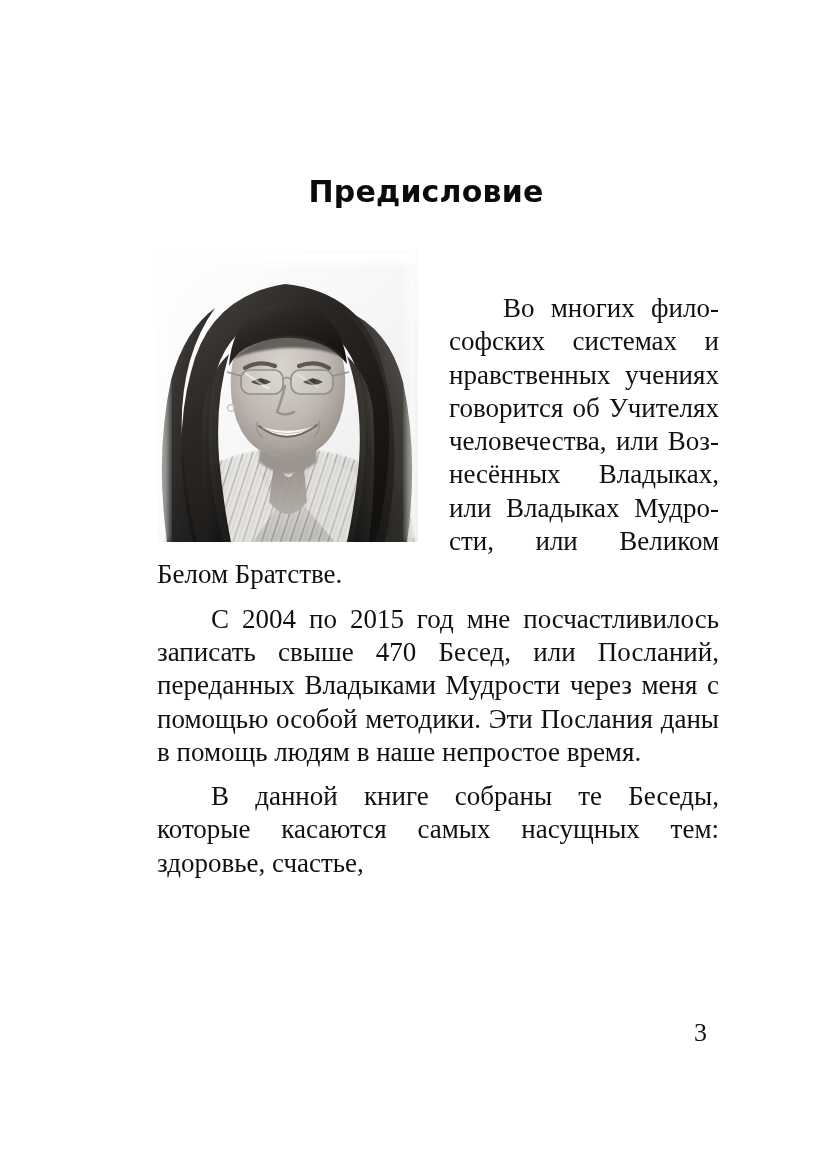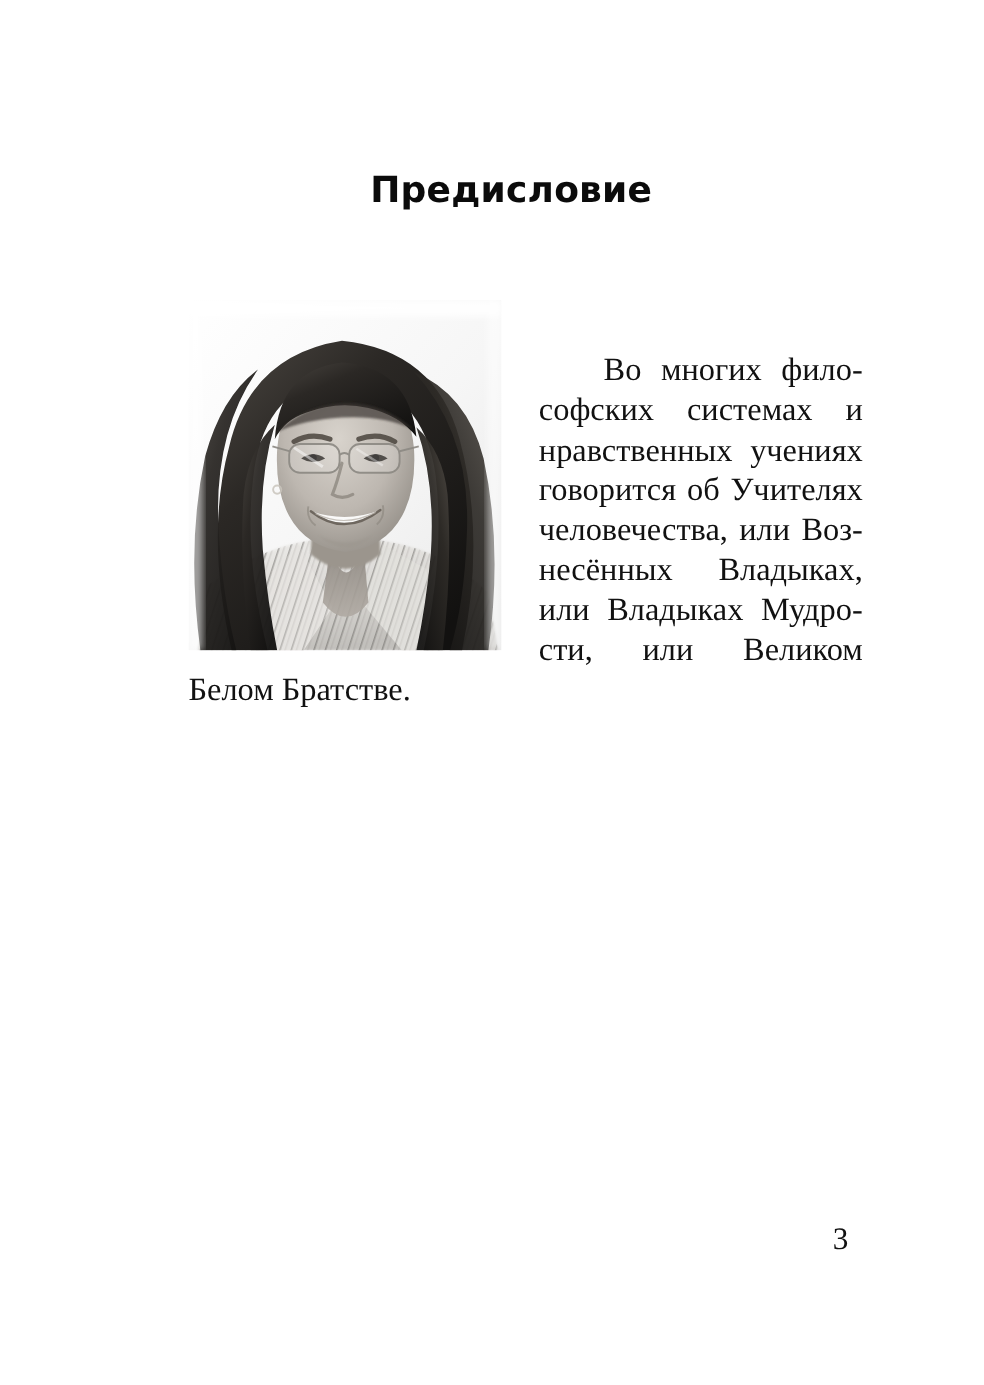--- a/index.html
+++ b/index.html
@@ -30,21 +30,21 @@
     left: 145px;
     top: 0;
     width: 562px;
     height: 1154px;
   }
 
   
   .page-title {
     position: absolute;
     left: 0;
-    top: 142px;
+    top: 175px;
     width: 562px;
     text-align: center;
     font-family: "DejaVu Sans", "Liberation Sans", sans-serif;
     font-weight: bold;
     font-size: 30px;
     line-height: 34px;
     letter-spacing: 0.2px;
     color: #0b0b0b;
   }
 
@@ -219,18 +219,20 @@
 
               <rect x="0" y="0" width="261" height="14" fill="#ffffff" filter="url(#softer)" opacity="0.85"></rect>
               <rect x="0" y="0" width="12" height="292" fill="#ffffff" filter="url(#softer)" opacity="0.55"></rect>
               <rect x="249" y="0" width="12" height="292" fill="#ffffff" filter="url(#softer)" opacity="0.5"></rect>
             </g>
           </svg>
         </div>
       </div>
 
       <p>Во многих фило­софских системах и нравственных учениях говорится об Учителях человечества, или Воз­несённых Владыках, или Владыках Мудро­сти, или Великом Белом Братстве.</p>
+      <p>С 2004 по 2015 год мне посчастливилось за­писать свыше 470 Бесед, или Посланий, передан­ных Владыками Мудрости через меня с помощью особой методики. Эти Послания даны в помощь людям в наше непростое время.</p>
+      <p>В данной книге собраны те Беседы, которые касаются самых насущных тем: здоровье, счастье,</p>
     </div>
 
     <div class="page-number">3</div>
 
   </div>
 </div>
 
 </body></html>

